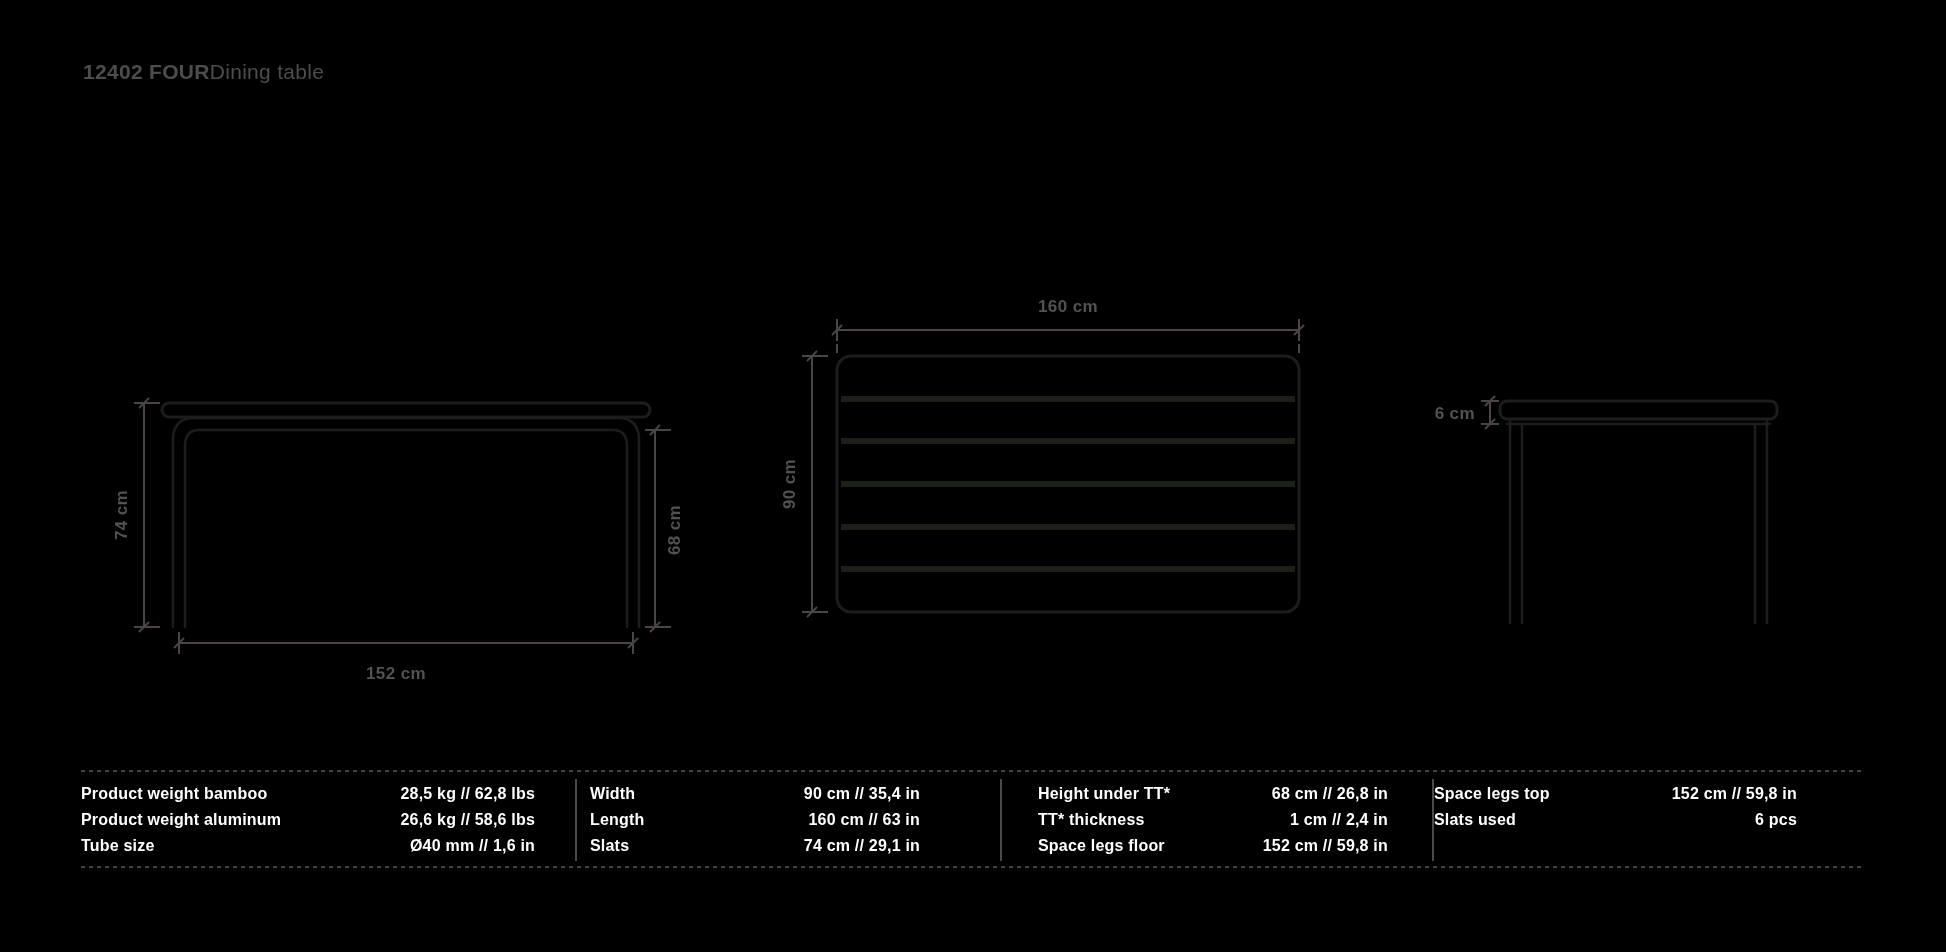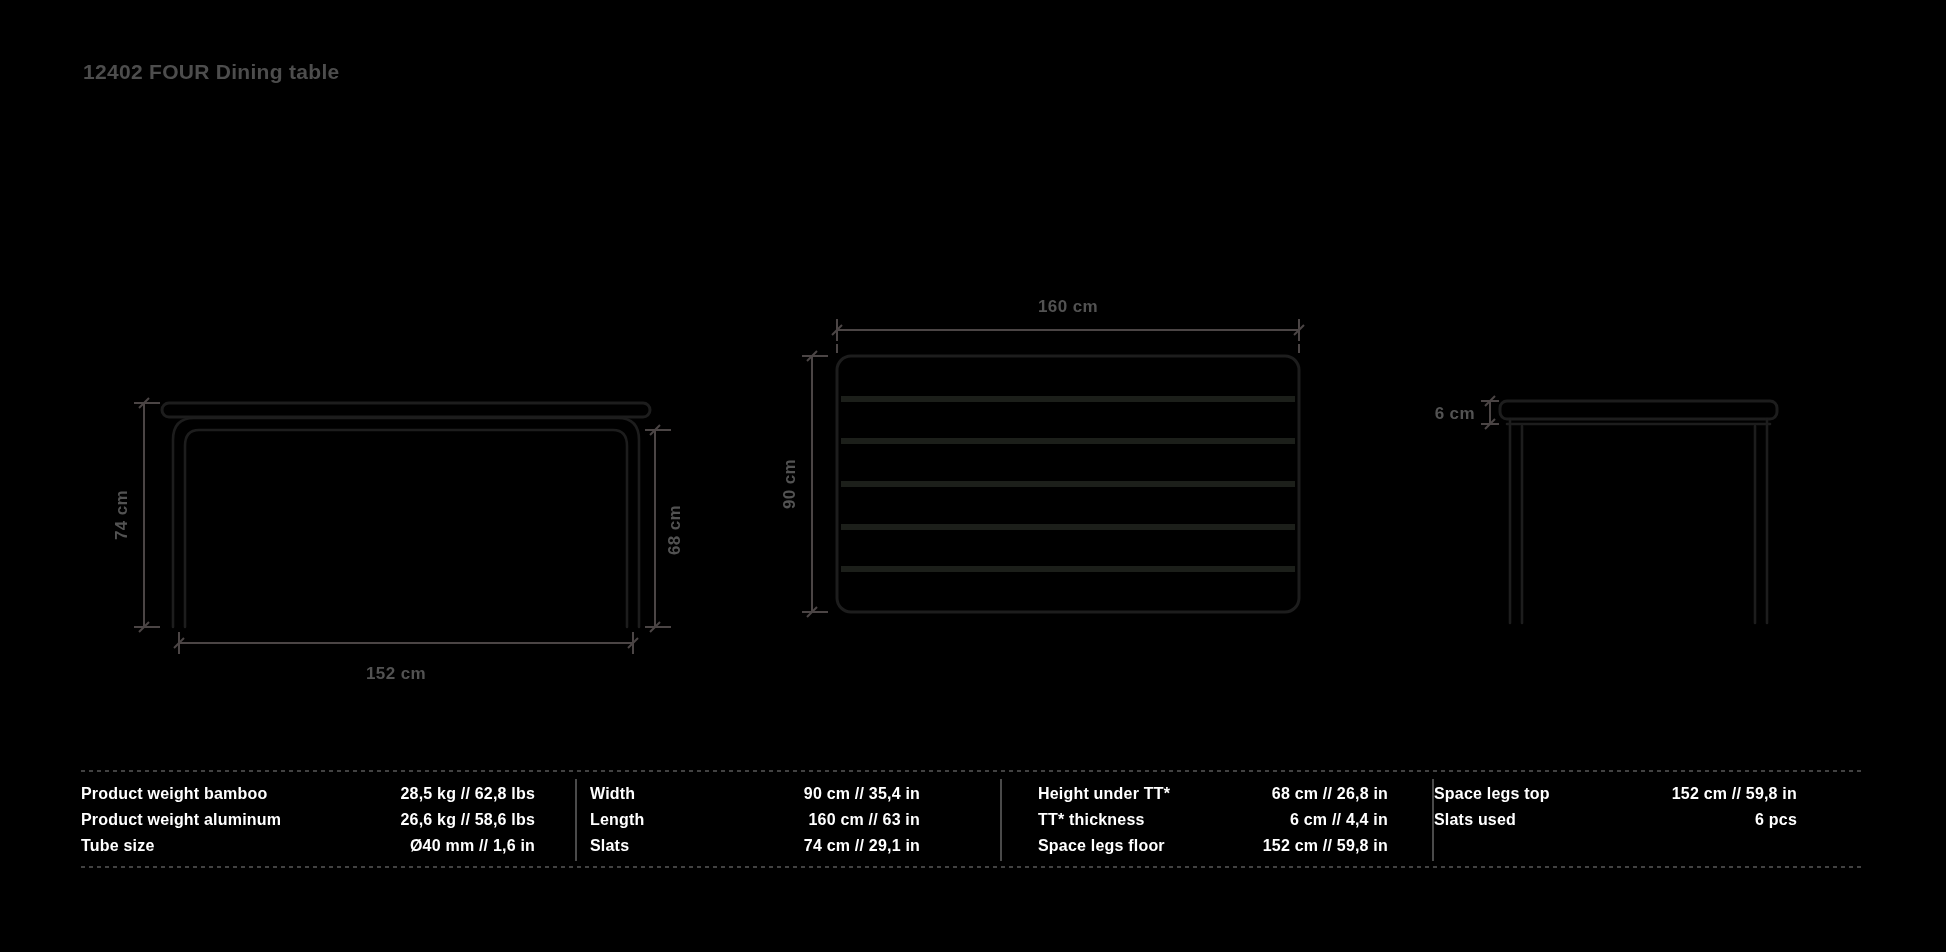--- a/index.html
+++ b/index.html
@@ -19,21 +19,21 @@
   #title {
     position: absolute;
     left: 83px;
     top: 60px;
     font-size: 21px;
     color: #4d4d4d;
     letter-spacing: 0.3px;
     white-space: nowrap;
   }
   #title .model { font-weight: 700; }
-  #title .name  { font-weight: 700; margin-left: 6px; }
+  #title .name  { font-weight: 400; }
 
   
   .drawing { position: absolute; }
   #svg-front { left: 80px;  top: 388px; }
   #svg-top   { left: 765px; top: 278px; }
   #svg-end   { left: 1395px; top: 385px; }
 
   .furn   { stroke: #1d1d1d; stroke-width: 2.6; fill: none; stroke-linecap: round; }
   .furn-thick { stroke: #1d1d1d; stroke-width: 3;   fill: none; }
   .slatline   { stroke: #1c1f1a; stroke-width: 6;   fill: none; }
@@ -225,21 +225,21 @@
     </div>
   </div>
 
   <div id="group-3" class="spec-group">
     <div class="spec-row">
       <span class="spec-label">Height under TT*</span>
       <span class="spec-value">68 cm // 26,8 in</span>
     </div>
     <div class="spec-row">
       <span class="spec-label">TT* thickness</span>
-      <span class="spec-value">6 cm // 4,4 in</span>
+      <span class="spec-value">1 cm // 2,4 in</span>
     </div>
     <div class="spec-row">
       <span class="spec-label">Space legs floor</span>
       <span class="spec-value">152 cm // 59,8 in</span>
     </div>
   </div>
 
   <div id="group-4" class="spec-group">
     <div class="spec-row">
       <span class="spec-label">Space legs top</span>

